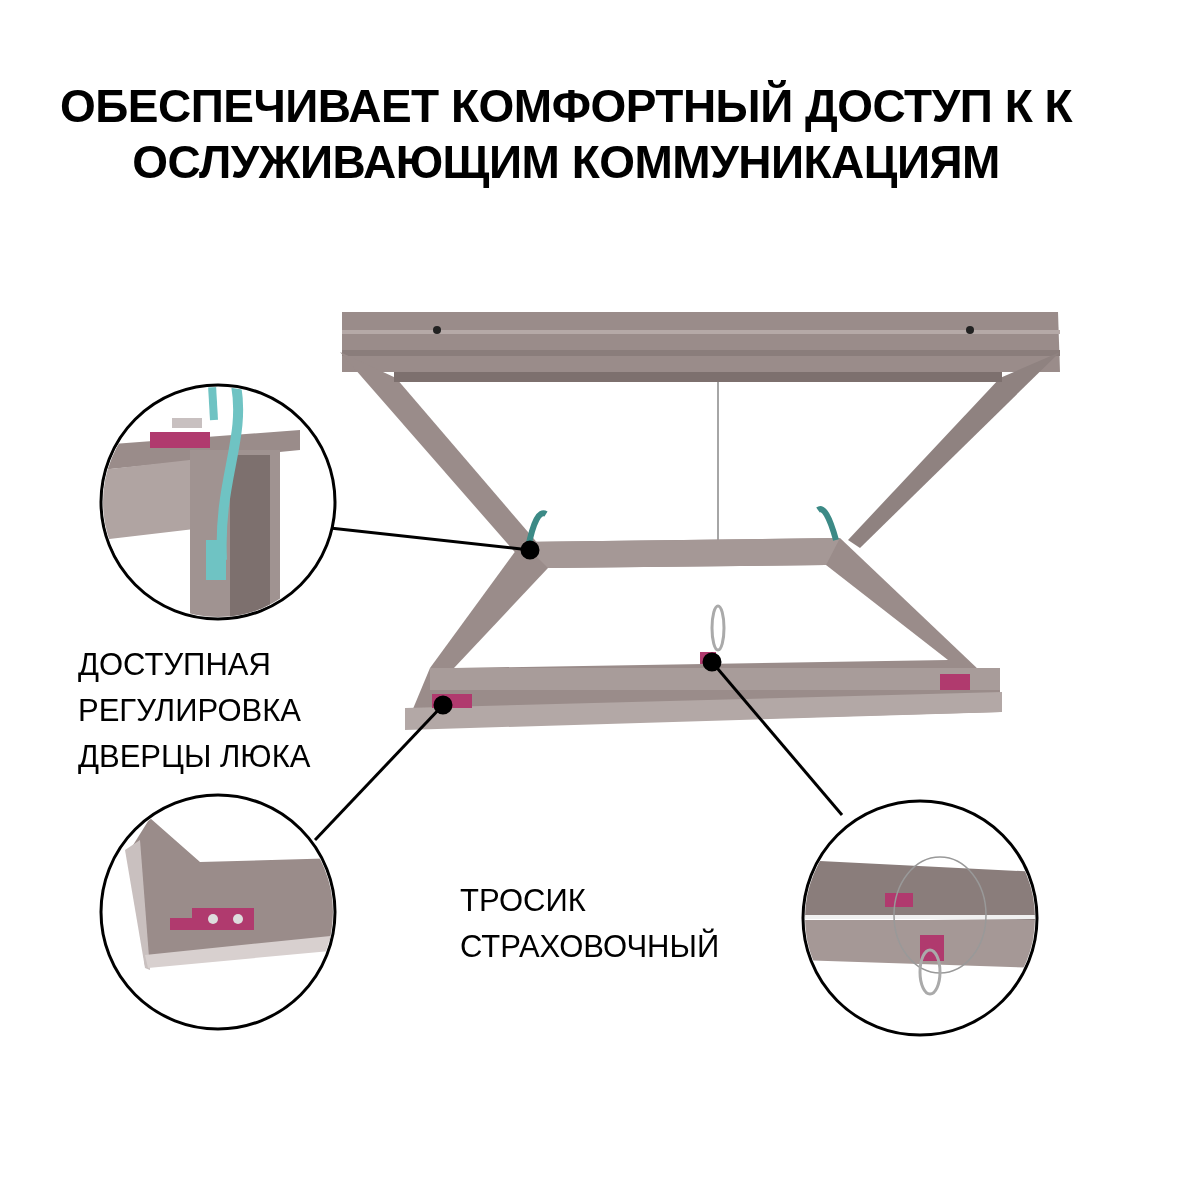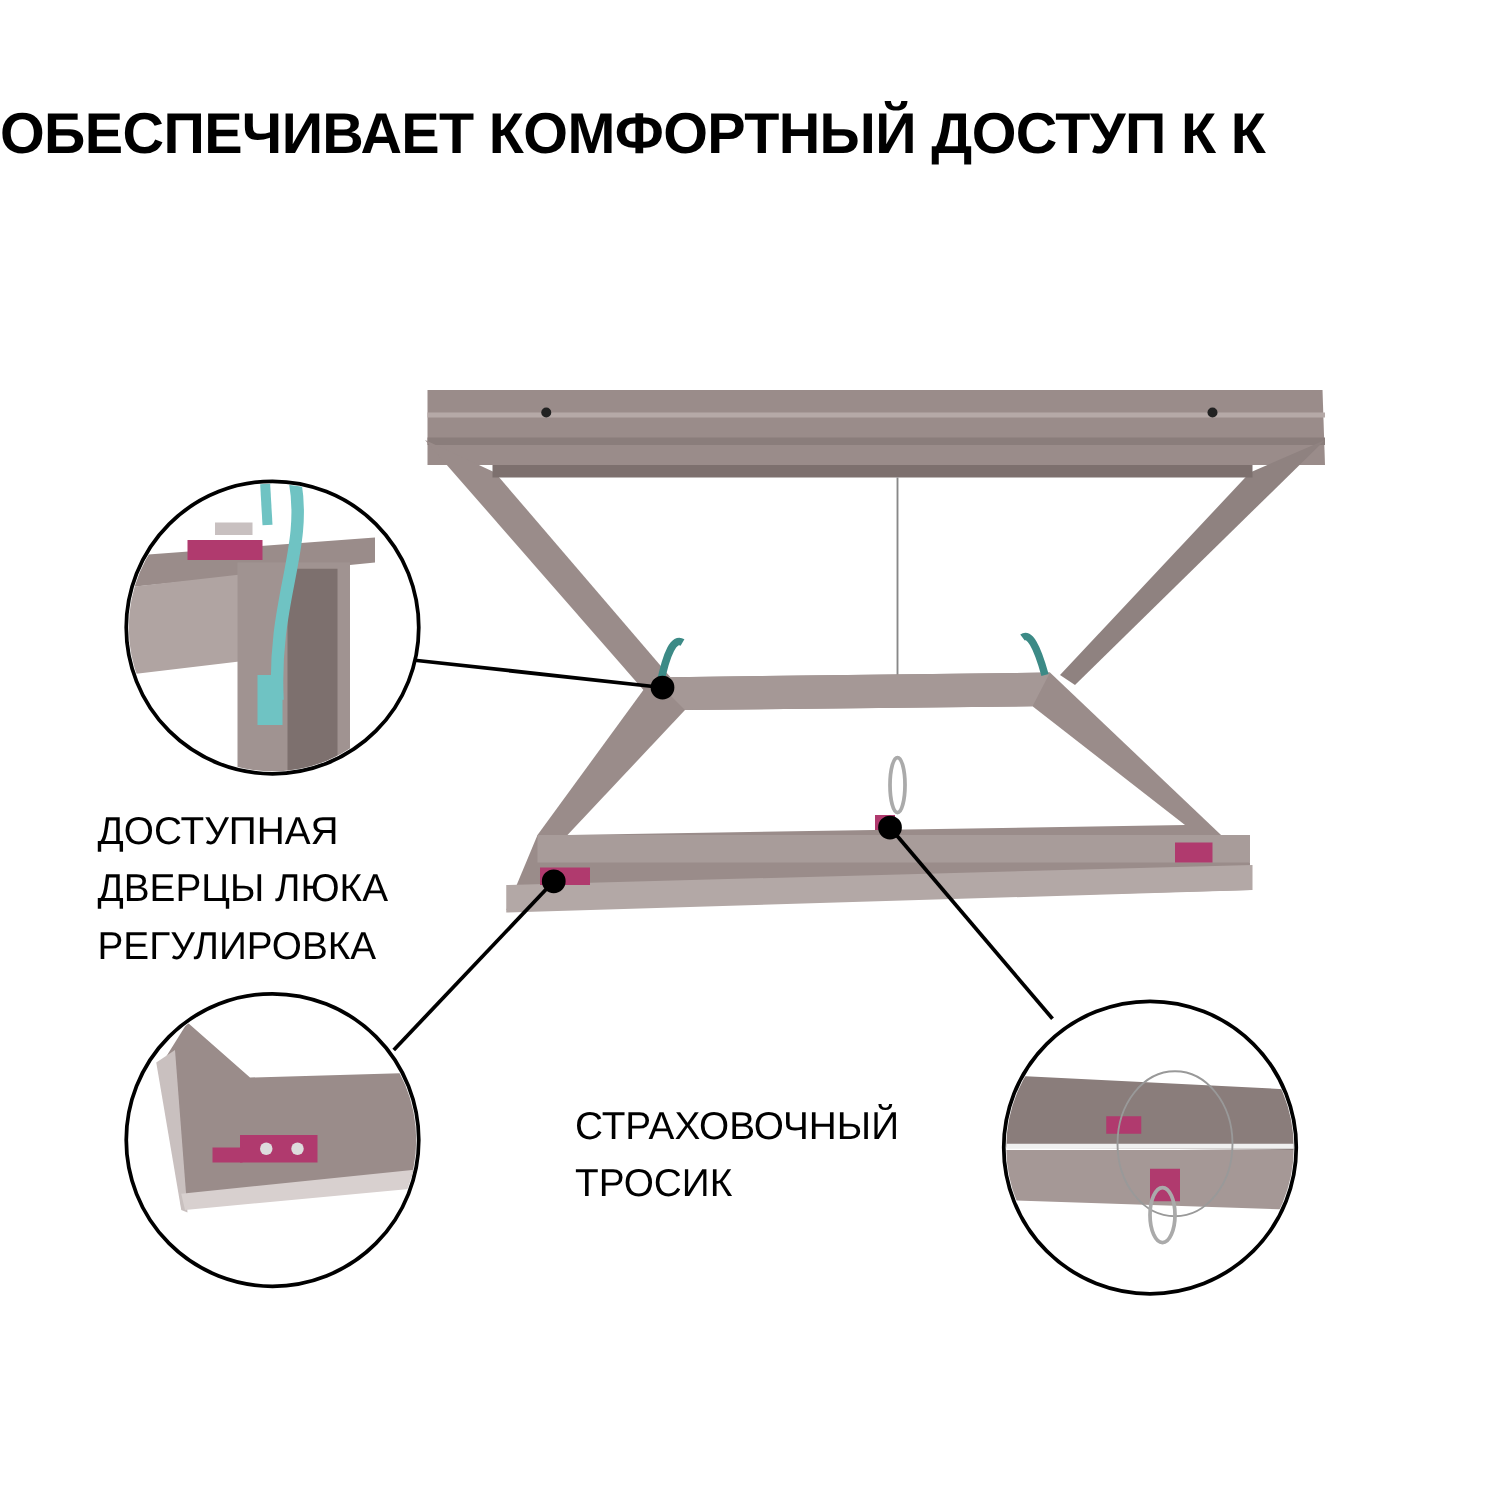--- a/index.html
+++ b/index.html
@@ -1,27 +1,28 @@
 <!DOCTYPE html>
 <html><head>
 <meta charset="utf-8">
 <style>
   html, body { margin:0; padding:0; background:#ffffff; }
   body { width:1200px; height:1200px; position:relative; overflow:hidden; font-family:"Liberation Sans", sans-serif; color:#000; }
-  .title { position:absolute; left:0; top:78px; width:1132px; text-align:left; font-weight:bold; font-size:46px; line-height:56px; letter-spacing:-0.5px; }
+  .title { position:absolute; left:0; top:78px; width:1132px; text-align:center; font-weight:bold; font-size:46px; line-height:56px; letter-spacing:-0.5px; }
   .caption { position:absolute; text-align:left; font-size:31px; line-height:46px; }
   .cap-left { left:78px; top:642px; width:280px; }
   .cap-right { left:460px; top:878px; width:330px; }
   svg.scene { position:absolute; left:0; top:0; }
 </style>
 </head>
 <body>
 
 <div class="title">
   <div>ОБЕСПЕЧИВАЕТ КОМФОРТНЫЙ ДОСТУП К К</div>
+  <div>ОСЛУЖИВАЮЩИМ КОММУНИКАЦИЯМ</div>
 </div>
 
 <svg class="scene" width="1200" height="1200" viewBox="0 0 1200 1200">
 
   <g>
 
     <polygon points="342,312 1058,312 1060,372 342,372" fill="#9a8c8a"></polygon>
     <rect x="342" y="330" width="718" height="4" fill="#b5a9a7"></rect>
     <rect x="342" y="350" width="718" height="6" fill="#8a7d7b"></rect>
     <circle cx="437" cy="330" r="4" fill="#222"></circle>
@@ -109,20 +110,20 @@
       <rect x="885" y="893" width="28" height="14" fill="#b03a6e"></rect>
       <rect x="920" y="935" width="24" height="26" fill="#b03a6e"></rect>
       <ellipse cx="940" cy="915" rx="46" ry="58" fill="none" stroke="#999" stroke-width="1.5"></ellipse>
       <ellipse cx="930" cy="972" rx="10" ry="22" fill="none" stroke="#aaa" stroke-width="3"></ellipse>
     </g>
   </g>
 </svg>
 
 <div class="caption cap-left">
   <div>ДОСТУПНАЯ</div>
+  <div>РЕГУЛИРОВКА</div>
   <div>ДВЕРЦЫ ЛЮКА</div>
-  <div>РЕГУЛИРОВКА</div>
 </div>
 
 <div class="caption cap-right">
+  <div>ТРОСИК</div>
   <div>СТРАХОВОЧНЫЙ</div>
-  <div>ТРОСИК</div>
 </div>
 
 </body></html>

